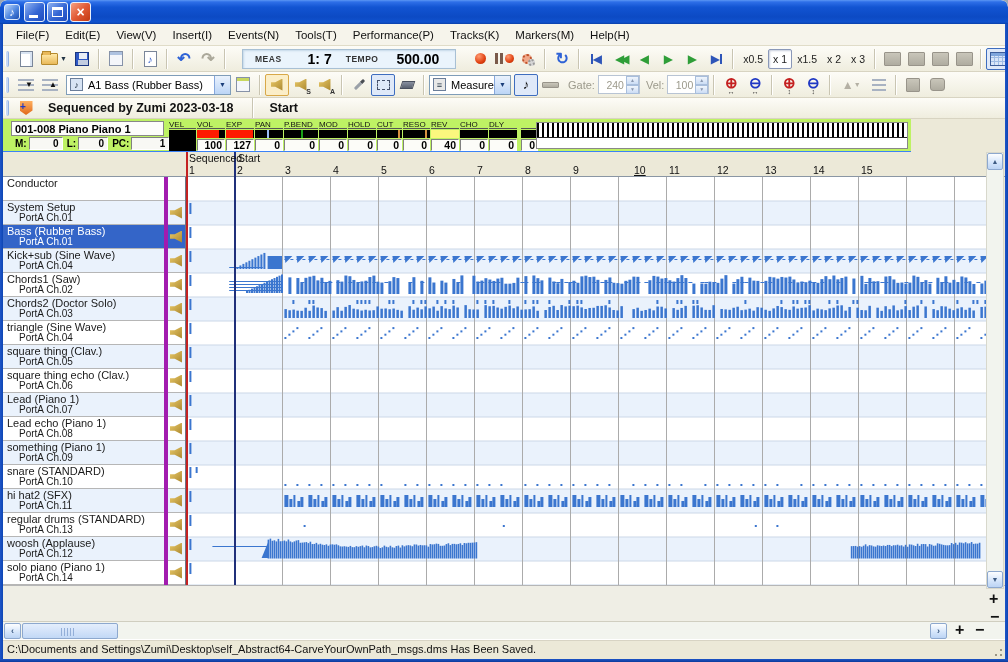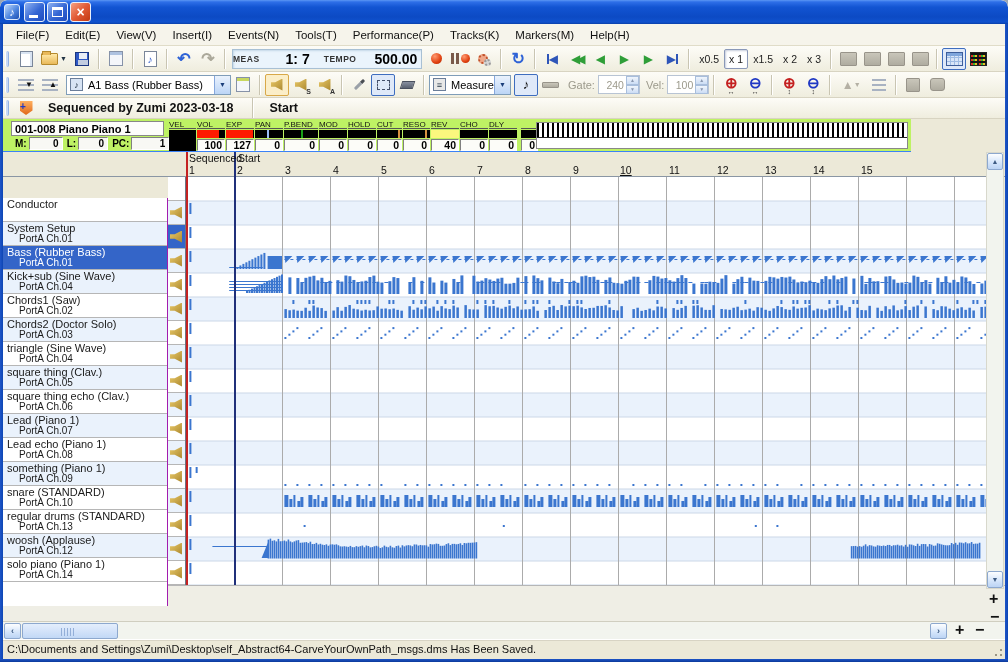--- a/index.html
+++ b/index.html
@@ -84,21 +84,21 @@
   .lbl{font-size:11px;color:#9C9A8C;margin:0 3px 0 6px;flex:none;}
   .spin{width:42px;height:19px;background:#fff;border:1px solid #B8C4D4;display:flex;flex:none;}
   .spin .sval{flex:1;font-size:10.5px;color:#9C9A8C;text-align:right;padding:3px 2px 0 0;}
   .spin .sarrows{width:13px;display:flex;flex-direction:column;}
   .spin .sarrows div{flex:1;background:linear-gradient(180deg,#F0F5FC,#CCDDF5);border:1px solid #A8BEDC;font-size:5px;color:#8A98B0;text-align:center;line-height:7px;}
   .zoomglyph{font-size:15px;font-weight:bold;line-height:14px;}
   .zoomglyph.red{color:#C42020;}
   .zoomglyph.blue{color:#2038C4;}
   .zoomglyph small{display:block;font-size:7px;line-height:3px;color:#333;text-align:center;font-weight:normal;}
   
-  .lcd{height:20px;background:#EAF4FC;border:1px solid #A8C0D4;box-shadow:inset 1px 1px 2px #C4D8E8;display:flex;align-items:center;padding:0 0;margin:0 2px;flex:none;}
+  .lcd{height:20px;background:#EAF4FC;border:1px solid #A8C0D4;box-shadow:inset 1px 1px 2px #C4D8E8;display:flex;align-items:center;padding:0 12px;margin:0 12px;flex:none;}
   .lcd-label{font-size:8.5px;font-weight:bold;color:#333;letter-spacing:.5px;}
   .lcd-val{font-size:14px;font-weight:bold;color:#000;margin:0 14px 0 26px;font-family:"Liberation Sans",sans-serif;}
   .lcd-val.tempo{margin:0 4px 0 18px;}
   
   .i-marker{width:13px;height:14px;background:linear-gradient(180deg,#FFB060,#E06818);clip-path:polygon(0 0,100% 0,100% 68%,50% 100%,0 68%);position:relative;}
   .mk-plus{position:absolute;margin-left:-6px;margin-top:-4px;color:#2038C4;font-size:10px;font-weight:bold;}
   .markertext{font-size:12.5px;font-weight:bold;color:#111;padding:0 14px 0 10px;}
   .markerstart{font-size:12.5px;font-weight:bold;color:#111;padding:0 12px;}
   
   #infopanel{position:absolute;left:3px;top:119px;width:908px;height:33px;background:#bef264;border-bottom:1px solid #3b82f6;z-index:5;}
@@ -116,21 +116,21 @@
     font-size:10.5px;font-weight:bold;text-align:right;padding-right:2px;line-height:11px;}
   #keyboard{position:absolute;left:533px;top:3px;width:372px;height:27px;background:#fff;border:1px solid #888;}
   #keyboard .keys{height:15px;border-bottom:1px solid #222;background:repeating-linear-gradient(90deg,#000 0 2px,#fff 2px 5px);}
   
   #timeline{position:absolute;left:3px;top:152px;width:1002px;height:25px;background:#ECE9D8;border-bottom:1px solid #8A96A4;z-index:4;}
   #ruler{position:absolute;left:183px;top:0;width:700px;height:25px;overflow:hidden;}
   .rmark{position:absolute;top:0;font-size:10.5px;color:#111;}
   .rnum{position:absolute;top:12px;font-size:10.5px;color:#111;}
   .rline{position:absolute;top:0;width:2px;height:25px;}
   
-  #names{position:absolute;left:3px;top:177px;width:165px;height:408px;background:#fff;border-right:1px solid #a21caf;z-index:4;margin-top:21px;}
+  #names{position:absolute;left:3px;top:177px;width:165px;height:408px;background:#fff;border-right:4px solid #a21caf;z-index:4;}
   .trow{height:24px;border-bottom:1px solid #B6B6B6;padding:1px 2px 0 4px;overflow:hidden;cursor:pointer;}
   .trow .tname{font-size:11px;color:#1A1A1A;line-height:11px;white-space:nowrap;}
   .trow .tport{font-size:10px;color:#1A1A1A;line-height:10px;padding-left:12px;white-space:nowrap;}
   .trow.tint{background:#EAF2FC;}
   .trow.sel{background:#3465C8;}
   .trow.sel .tname,.trow.sel .tport{color:#fff;}
   #spkcol{position:absolute;left:168px;top:177px;width:18px;height:408px;background:#fff;border-right:1px solid #6A7686;z-index:4;}
   .scell{height:24px;border-bottom:1px solid #B6B6B6;display:flex;align-items:center;justify-content:center;cursor:pointer;}
   .scell.tint{background:#EAF2FC;}
   .scell.sel{background:#3465C8;}
@@ -508,21 +508,21 @@
       <div id="rnums">
           <span class="rnum" style="left: 3px;">1</span>
           <span class="rnum" style="left: 51px;">2</span>
           <span class="rnum" style="left: 99px;">3</span>
           <span class="rnum" style="left: 147px;">4</span>
           <span class="rnum" style="left: 195px;">5</span>
           <span class="rnum" style="left: 243px;">6</span>
           <span class="rnum" style="left: 291px;">7</span>
           <span class="rnum" style="left: 339px;">8</span>
           <span class="rnum" style="left: 387px;">9</span>
-          <span class="rnum" style="left: 434px; text-decoration: underline;">10</span>
+          <span class="rnum" style="left: 448px; text-decoration: underline;">10</span>
           <span class="rnum" style="left: 483px;">11</span>
           <span class="rnum" style="left: 531px;">12</span>
           <span class="rnum" style="left: 579px;">13</span>
           <span class="rnum" style="left: 627px;">14</span>
           <span class="rnum" style="left: 675px;">15</span>
           <span class="rnum" style="left: 723px;">16</span>
           <span class="rnum" style="left: 771px;">17</span>
         </div>
     </div>
   </div>
@@ -571,20 +571,24 @@
         <div class="tname">Lead echo (Piano 1)</div>
         <div class="tport">PortA  Ch.08</div>
       </div>
       <div class="trow tint">
         <div class="tname">something (Piano 1)</div>
         <div class="tport">PortA  Ch.09</div>
       </div>
       <div class="trow">
         <div class="tname">snare (STANDARD)</div>
         <div class="tport">PortA  Ch.10</div>
+      </div>
+      <div class="trow tint">
+        <div class="tname">hi hat2 (SFX)</div>
+        <div class="tport">PortA  Ch.11</div>
       </div>
       <div class="trow">
         <div class="tname">regular drums (STANDARD)</div>
         <div class="tport">PortA  Ch.13</div>
       </div>
       <div class="trow tint">
         <div class="tname">woosh (Applause)</div>
         <div class="tport">PortA  Ch.12</div>
       </div>
       <div class="trow">

